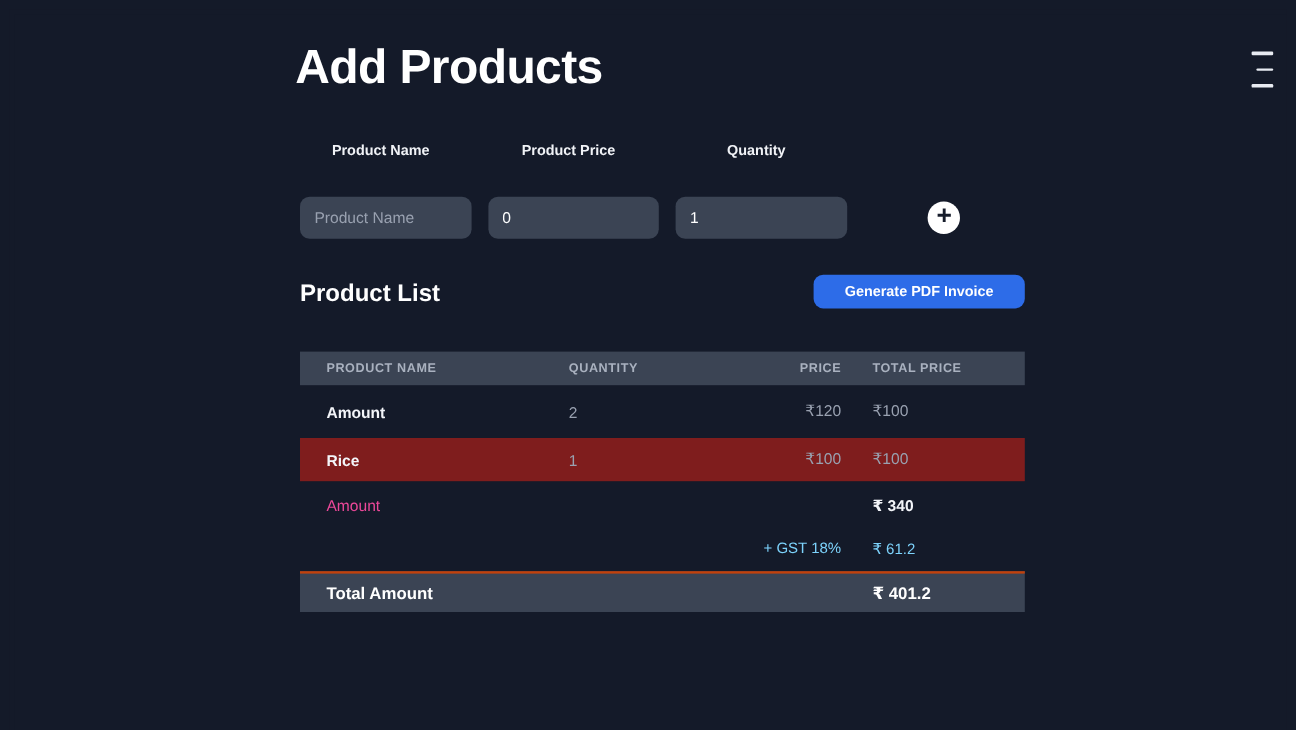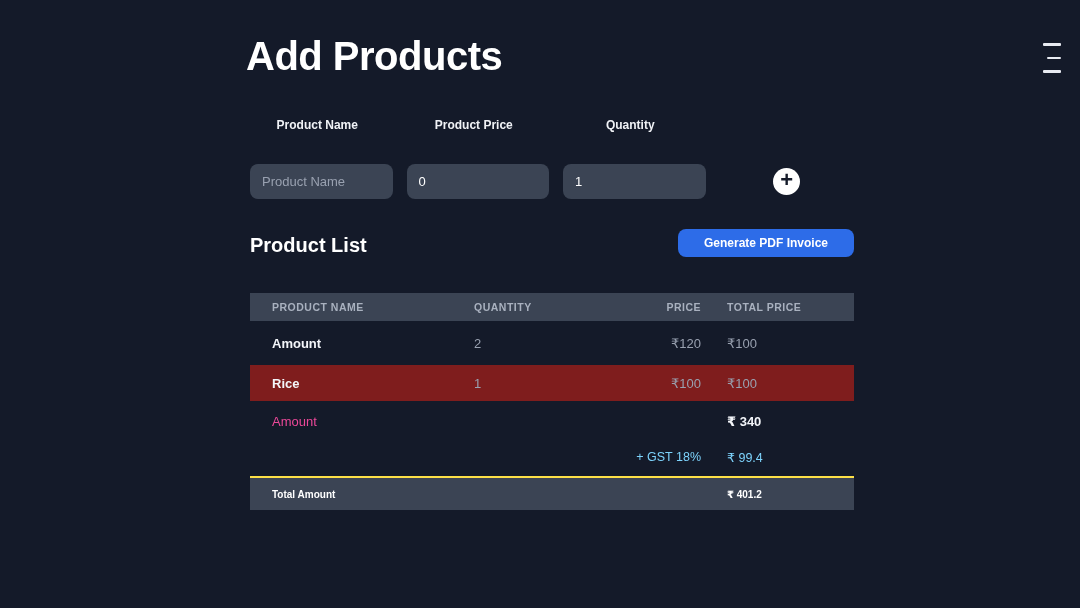--- a/index.html
+++ b/index.html
@@ -146,22 +146,22 @@
 
   .row-amount { height: 33px; font-size: 13px; }
   .row-amount .c1 { font-weight: 400; color: #ec4899; }
   .row-amount .c4 { font-weight: 600; color: #f3f5f9; }
 
   .row-gst { height: 30px; font-size: 12.5px; color: #7dd3fc; }
 
   .row-total {
     height: 34px;
     background: #3b4454;
-    border-top: 2px solid #fde047;
-    font-size: 10px;
+    border-top: 2px solid #c2410c;
+    font-size: 14px;
     font-weight: 800;
     color: #ffffff;
   }
 </style>
 </head>
 <body>
 
 <div class="page">
 
   <button class="hamburger" aria-label="menu">
@@ -224,21 +224,21 @@
         <div class="c1">Amount</div>
         <div class="c2"></div>
         <div class="c3"></div>
         <div class="c4">₹ 340</div>
       </div>
 
       <div class="trow row-gst">
         <div class="c1"></div>
         <div class="c2"></div>
         <div class="c3">+ GST 18%</div>
-        <div class="c4">₹ 99.4</div>
+        <div class="c4">₹ 61.2</div>
       </div>
 
       <div class="trow row-total">
         <div class="c1">Total Amount</div>
         <div class="c2"></div>
         <div class="c3"></div>
         <div class="c4">₹ 401.2</div>
       </div>
 
     </div>

